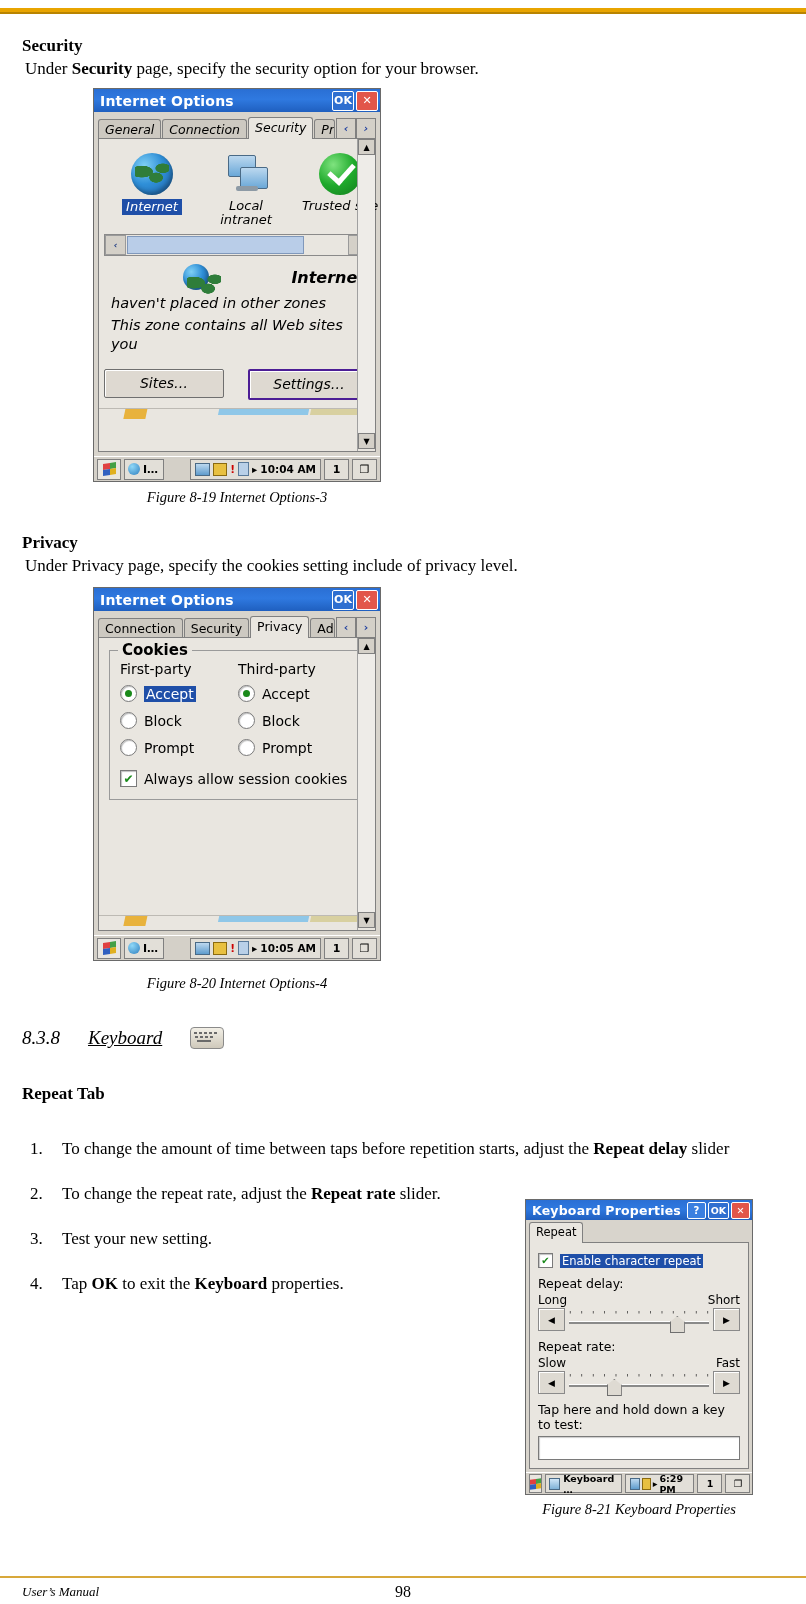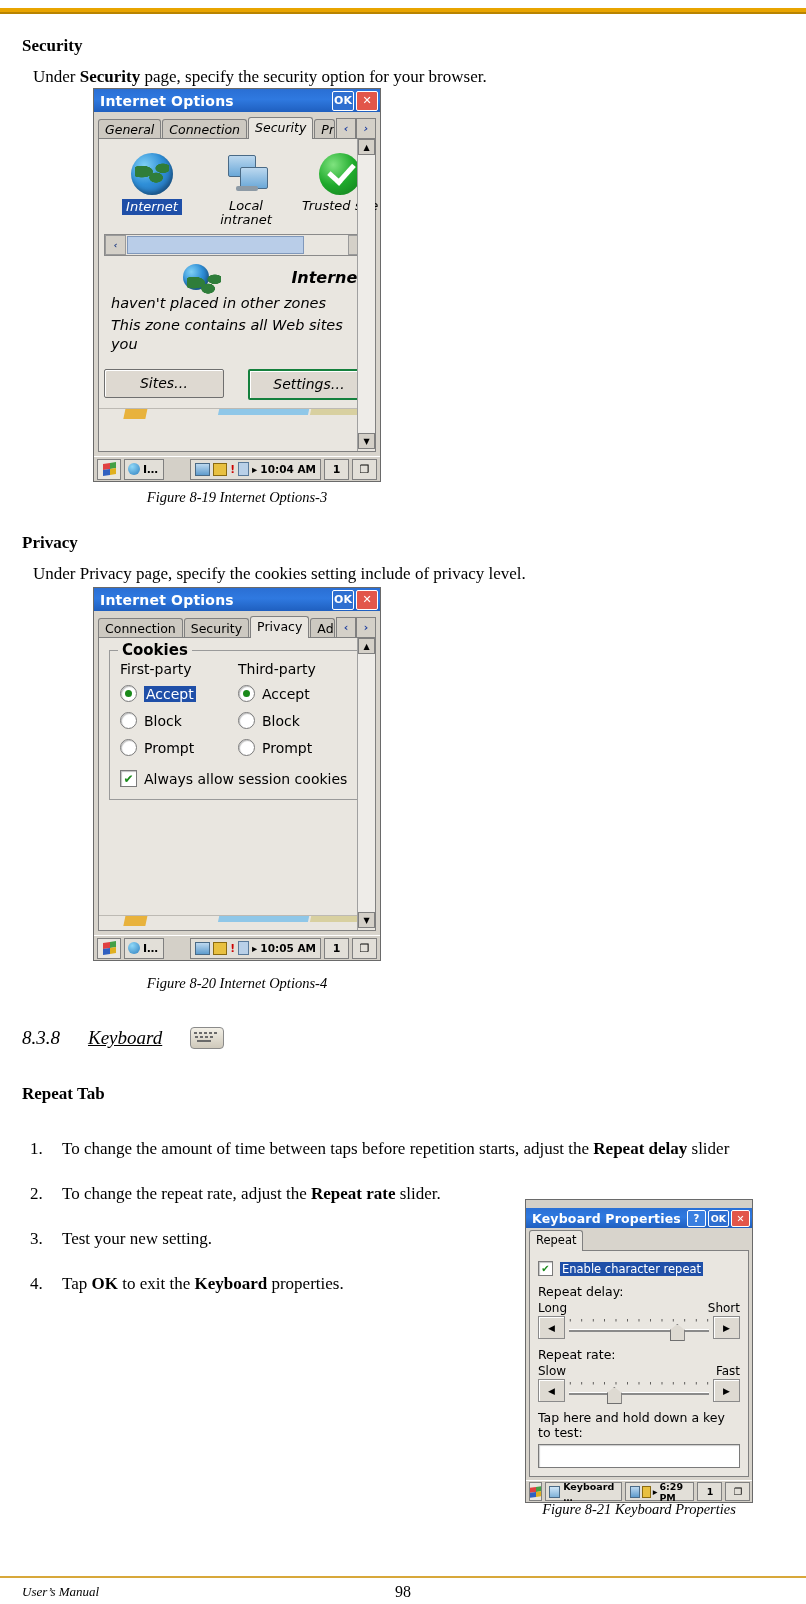--- a/index.html
+++ b/index.html
@@ -32,21 +32,21 @@
     background: #b98400;
   }
   h3.sec {
     font-size: 17px;
     font-weight: bold;
     margin: 0;
     padding: 0;
   }
   p.body {
     font-size: 17px;
-    margin: 11px;
+    margin: 3px;
     padding: 0;
   }
   .caption {
     font-family: "Liberation Serif", serif;
     font-style: italic;
     font-size: 14.5px;
     text-align: center;
   }
 
   
@@ -271,21 +271,21 @@
   .winbtn {
     min-width: 118px;
     height: 27px;
     border: 1px solid #6f6f6f;
     background: #ded9d1;
     display:flex;align-items:center;justify-content:center;
     font-size: 14px;
     border-radius: 2px;
     box-shadow: inset 1px 1px 0 #fff;
   }
-  .winbtn.def { border: 2px solid #15803d; }
+  .winbtn.def { border: 2px solid #4c1d95; }
 
   
   .sliver { height: 14px; background:#e9e6e0; border-top:1px solid #bdbab4; position:relative; overflow:hidden;}
   .sliver .a{position:absolute;left:26px;top:-6px;width:22px;height:16px;background:#e8b23c;transform:skewX(-12deg);}
   .sliver .b{position:absolute;left:120px;top:-4px;width:90px;height:10px;background:#8fc7e8;transform:skewX(-12deg);}
   .sliver .c{position:absolute;left:212px;top:-4px;width:60px;height:10px;background:#d8d0a0;transform:skewX(-12deg);}
 
   
   .group {
     border: 1px solid #9a9a9a;
@@ -622,21 +622,21 @@
       <span class="num">3.</span>
       <span>Test your new setting.</span>
     </li>
     <li style="width:460px;">
       <span class="num">4.</span>
       <span>Tap </span><b>OK</b><span> to exit the </span><b>Keyboard</b><span> properties.</span>
     </li>
   </ol>
 
   <div class="pda" style="position:absolute;left:525px;top:1199px;width:228px;">
-    <div class="pda-title" style="height:20px;font-size:12.5px;margin-top:8px;">
+    <div class="pda-title" style="height:20px;font-size:12.5px;">
       <span class="t">Keyboard Properties</span>
       <span class="titlebtn help" style="width:17px;height:15px;font-size:10px;">?</span>
       <span class="titlebtn ok" style="width:19px;height:15px;font-size:9.5px;">OK</span>
       <span class="titlebtn close" style="width:17px;height:15px;font-size:9.5px;">✕</span>
     </div>
     <div class="pda-body" style="padding:3px;">
       <div class="tabrow" style="height:20px;">
         <div class="tab active" style="font-size:11.5px;">Repeat</div>
       </div>
       <div class="panel">

